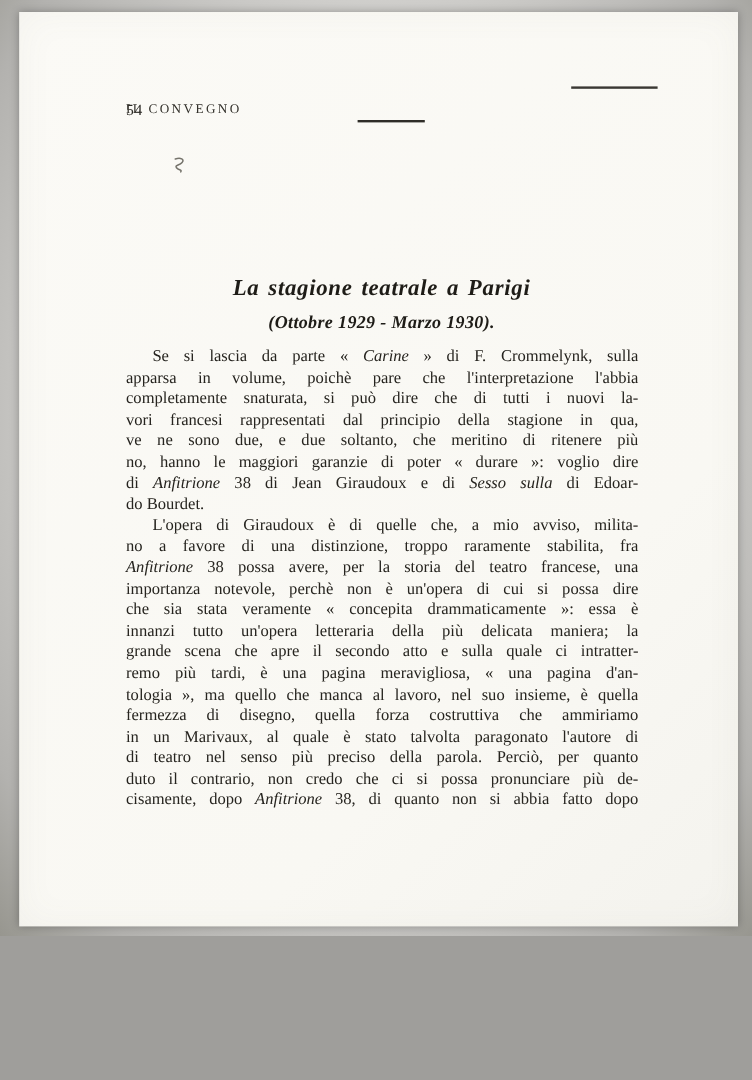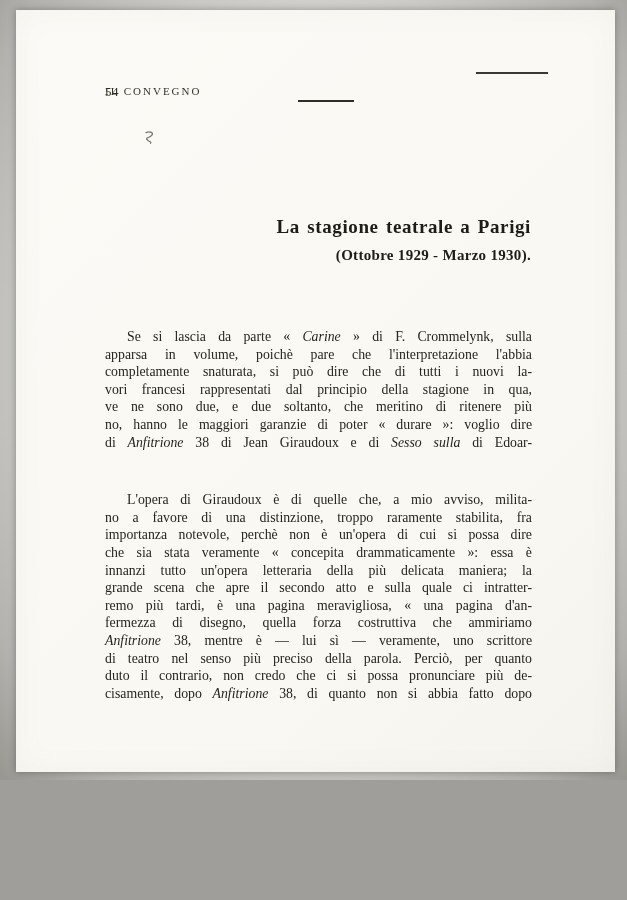--- a/index.html
+++ b/index.html
@@ -38,22 +38,22 @@
   .journal-title {
     position: absolute; left: 0; top: 1px; width: 100%;
     text-align: left;
     font-size: 11px; color: #33312b; letter-spacing: 2px;
   }
   .hand-mark {
     position: absolute; top: 120px; left: 126px;
     transform: rotate(8deg); opacity: 0.75;
   }
   .title-block {
-    position: absolute; top: 206px; left: 89px; width: 426px;
-    text-align: right; color: #1e1c17;
+    position: absolute; top: 220px; left: 89px; width: 426px;
+    text-align: center; color: #1e1c17; font-style: italic;
   }
   .article-title {
     font-size: 19px; font-weight: bold; letter-spacing: 0.6px;
     word-spacing: 2px;
   }
   .article-subtitle {
     margin-top: 9px;
     font-size: 15px; font-weight: bold; letter-spacing: 0.3px;
   }
   .article-body {
@@ -61,21 +61,21 @@
     font-size: 13.8px; line-height: 17.6px;
     color: #26241f;
   }
   .paragraph { margin: 0; }
   .line {
     text-align: justify;
     text-align-last: justify;
     white-space: normal;
   }
   .line.last { text-align-last: left; }
-  .line.indent { text-indent: 22px; margin-top: 40px; }
+  .line.indent { text-indent: 22px; }
   .it { font-style: italic; }
   .bottom-mark {
     position: absolute; top: 818px; left: 52px;
     width: 9px; height: 2px; background: #8f8d88;
     transform: rotate(-4deg);
   }
 </style>
 </head>
 <body>
 
@@ -104,31 +104,34 @@
 
     <div class="article-body">
         <div class="paragraph">
           <div class="line indent"><span>Se si lascia da parte « </span><span class="it">Carine</span><span> » di F. Crommelynk, sulla</span></div>
           <div class="line"><span>apparsa in volume, poichè pare che l'interpretazione l'abbia</span></div>
           <div class="line"><span>completamente snaturata, si può dire che di tutti i nuovi la-</span></div>
           <div class="line"><span>vori francesi rappresentati dal principio della stagione in qua,</span></div>
           <div class="line"><span>ve ne sono due, e due soltanto, che meritino di ritenere più</span></div>
           <div class="line"><span>no, hanno le maggiori garanzie di poter « durare »: voglio dire</span></div>
           <div class="line"><span>di </span><span class="it">Anfitrione</span><span> 38 di Jean Giraudoux e di </span><span class="it">Sesso sulla</span><span> di Edoar-</span></div>
+          <div class="line last"><span>do Bourdet.</span></div>
         </div>
         <div class="paragraph">
           <div class="line indent"><span>L'opera di Giraudoux è di quelle che, a mio avviso, milita-</span></div>
           <div class="line"><span>no a favore di una distinzione, troppo raramente stabilita, fra</span></div>
+          <div class="line"><span class="it">Anfitrione</span><span> 38 possa avere, per la storia del teatro francese, una</span></div>
           <div class="line"><span>importanza notevole, perchè non è un'opera di cui si possa dire</span></div>
           <div class="line"><span>che sia stata veramente « concepita drammaticamente »: essa è</span></div>
           <div class="line"><span>innanzi tutto un'opera letteraria della più delicata maniera; la</span></div>
           <div class="line"><span>grande scena che apre il secondo atto e sulla quale ci intratter-</span></div>
           <div class="line"><span>remo più tardi, è una pagina meravigliosa, « una pagina d'an-</span></div>
+          <div class="line"><span>tologia », ma quello che manca al lavoro, nel suo insieme, è quella</span></div>
           <div class="line"><span>fermezza di disegno, quella forza costruttiva che ammiriamo</span></div>
-          <div class="line"><span class="it">Anfitrione</span><span> 38, mentre è — lui sì — veramente, uno scrittore</span></div>
+          <div class="line"><span>in un Marivaux, al quale è stato talvolta paragonato l'autore di</span></div>
           <div class="line"><span>di teatro nel senso più preciso della parola. Perciò, per quanto</span></div>
           <div class="line"><span>duto il contrario, non credo che ci si possa pronunciare più de-</span></div>
           <div class="line"><span>cisamente, dopo </span><span class="it">Anfitrione</span><span> 38, di quanto non si abbia fatto dopo</span></div>
         </div>
       </div>
 
     <div class="bottom-mark"></div>
 
   </div>
 </div>

